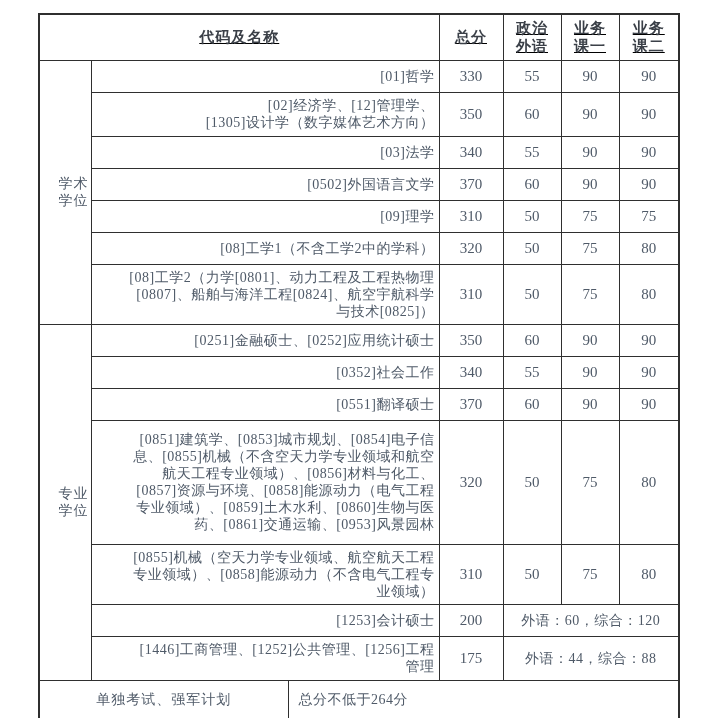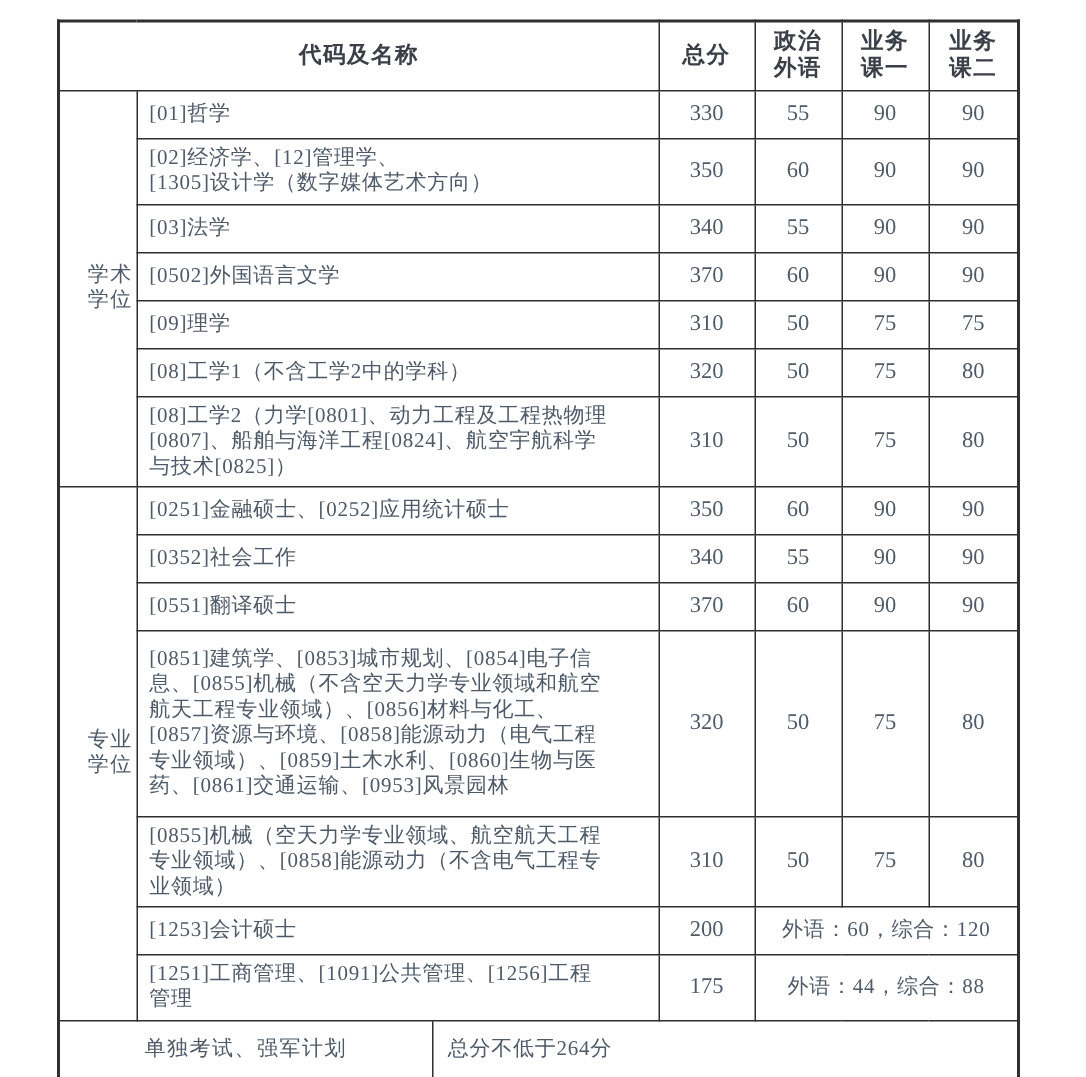--- a/index.html
+++ b/index.html
@@ -40,21 +40,21 @@
     font-size: 14px;
     line-height: 17px;
   }
   td.group-cell {
     text-align: right;
     white-space: pre-line;
     letter-spacing: 1px;
     font-size: 14px;
   }
   td.name-cell {
-    text-align: left;
+    text-align: right;
     padding-left: 8px;
     padding-right: 4px;
     white-space: pre-line;
     letter-spacing: 0.5px;
   }
   td.num-cell {
     text-align: center;
     font-size: 15px;
   }
   td.merged-cell {
@@ -65,21 +65,21 @@
   }
   td.footer-left {
     text-align: center;
     letter-spacing: 1px;
   }
   td.footer-right {
     text-align: left;
     padding-left: 10px;
     letter-spacing: 0.5px;
   }
-  tr.rh-header { height: 46px; }
+  tr.rh-header { height: 46px; text-decoration: underline; }
   tr.rh-s { height: 32px; }
   tr.rh-2 { height: 44px; padding-left: 24px; }
   tr.rh-3 { height: 60px; }
   tr.rh-7 { height: 124px; margin-top: 36px; }
   tr.rh-footer { height: 40px; }
 </style>
 </head>
 <body>
 
 <div class="page">
@@ -204,21 +204,21 @@
       <td class="num-cell">50</td>
       <td class="num-cell">75</td>
       <td class="num-cell">80</td>
     </tr>
     <tr class="rh-s">
       <td class="name-cell" colspan="2">[1253]会计硕士</td>
       <td class="num-cell">200</td>
       <td class="merged-cell" colspan="3">外语：60，综合：120</td>
     </tr>
     <tr class="rh-2">
-      <td class="name-cell" colspan="2">[1251]工商管理、[1091]公共管理、[1256]工程
+      <td class="name-cell" colspan="2">[1446]工商管理、[1252]公共管理、[1256]工程
 管理</td>
       <td class="num-cell">175</td>
       <td class="merged-cell" colspan="3">外语：44，综合：88</td>
     </tr>
 
     <tr class="rh-footer">
       <td class="footer-left" colspan="2">单独考试、强军计划</td>
       <td class="footer-right" colspan="5">总分不低于264分</td>
     </tr>
   </tbody>

